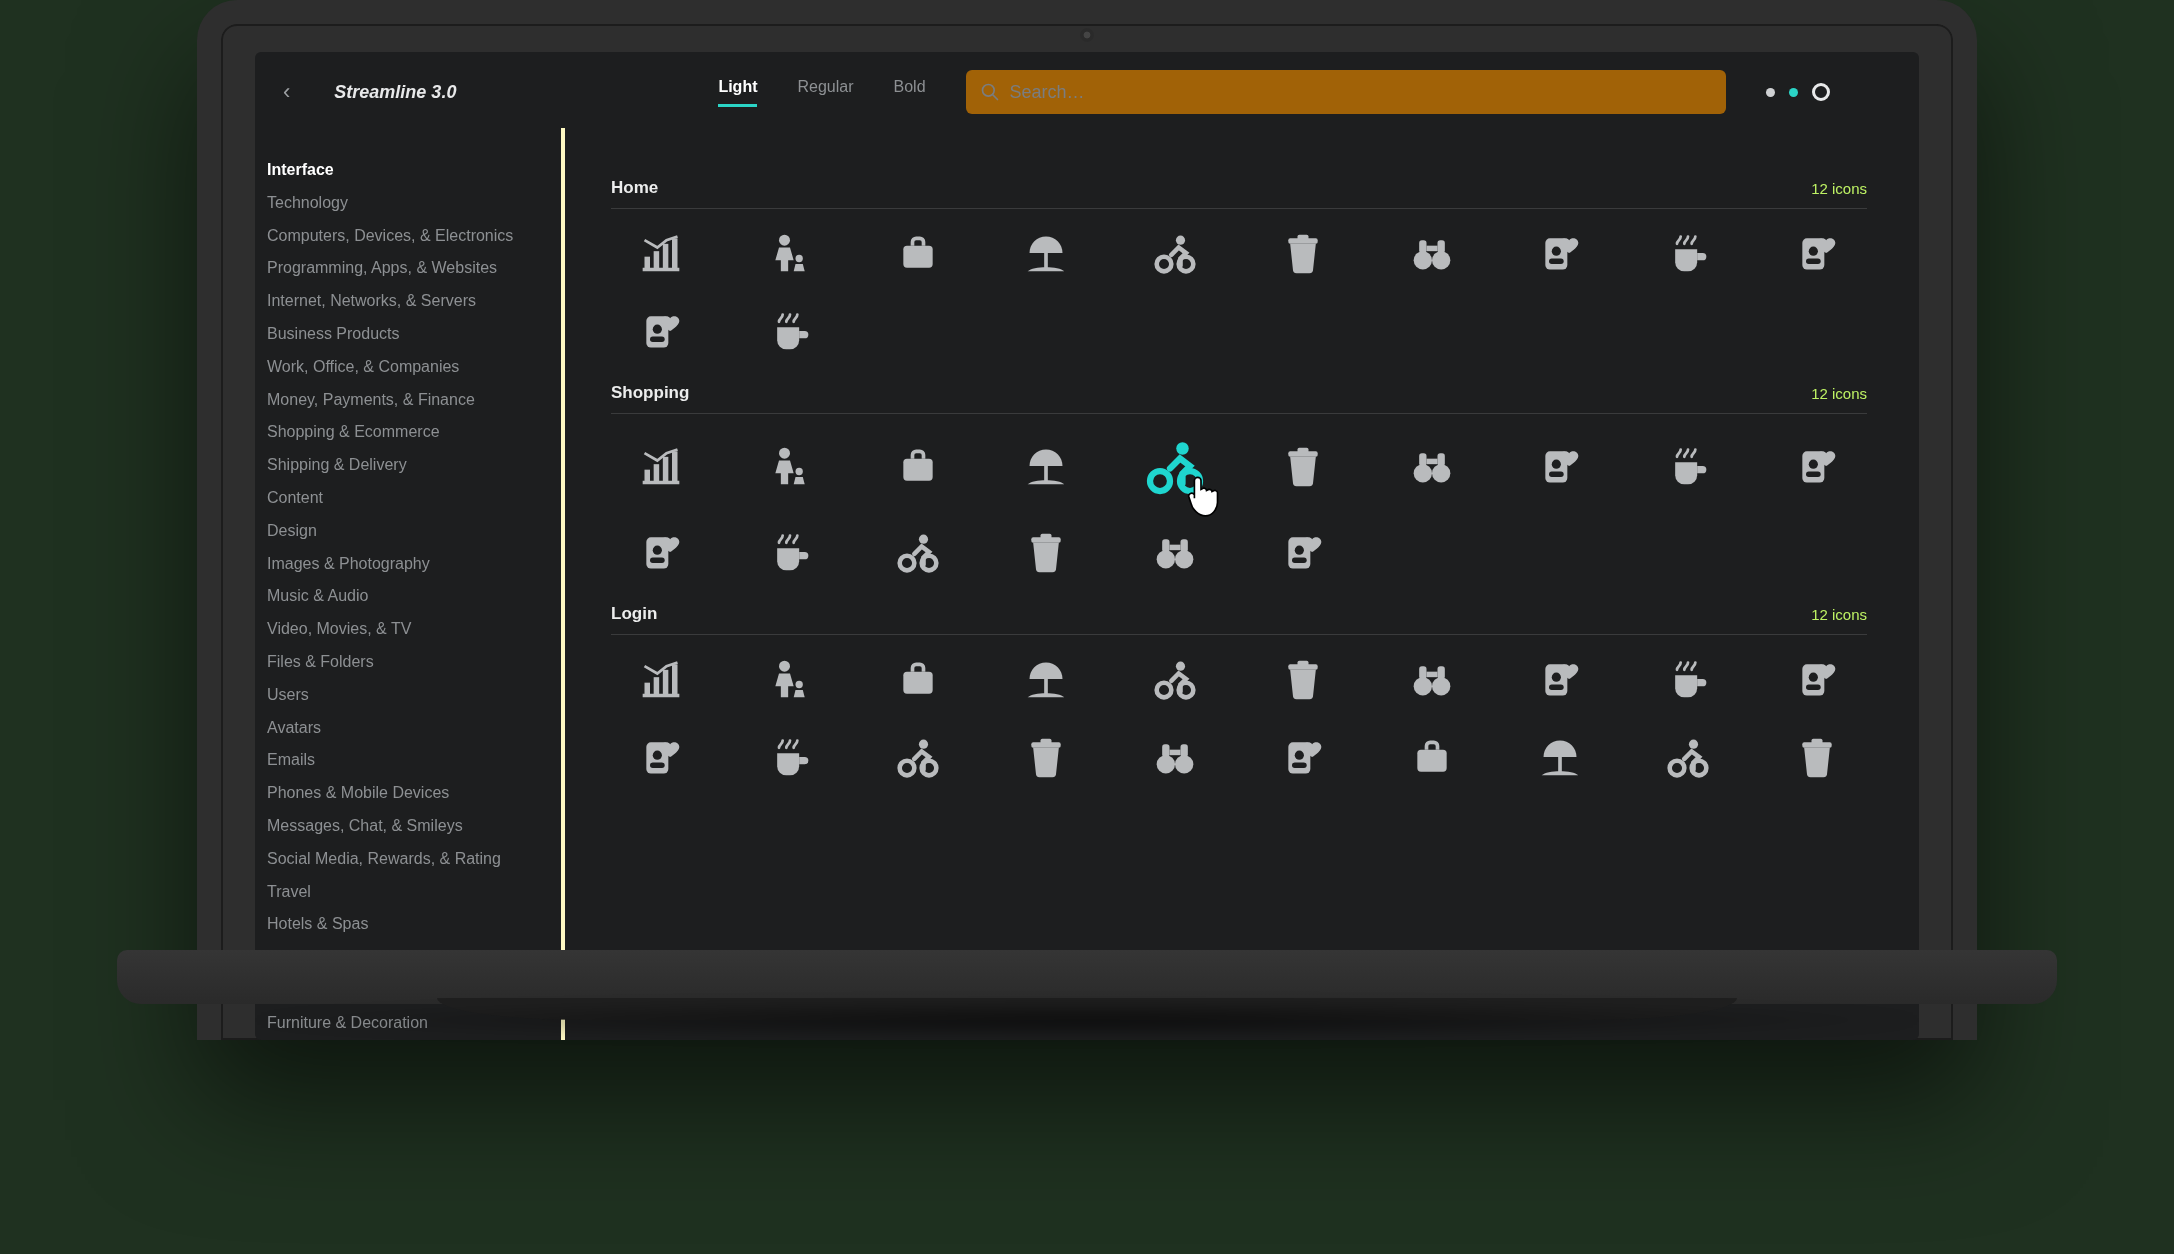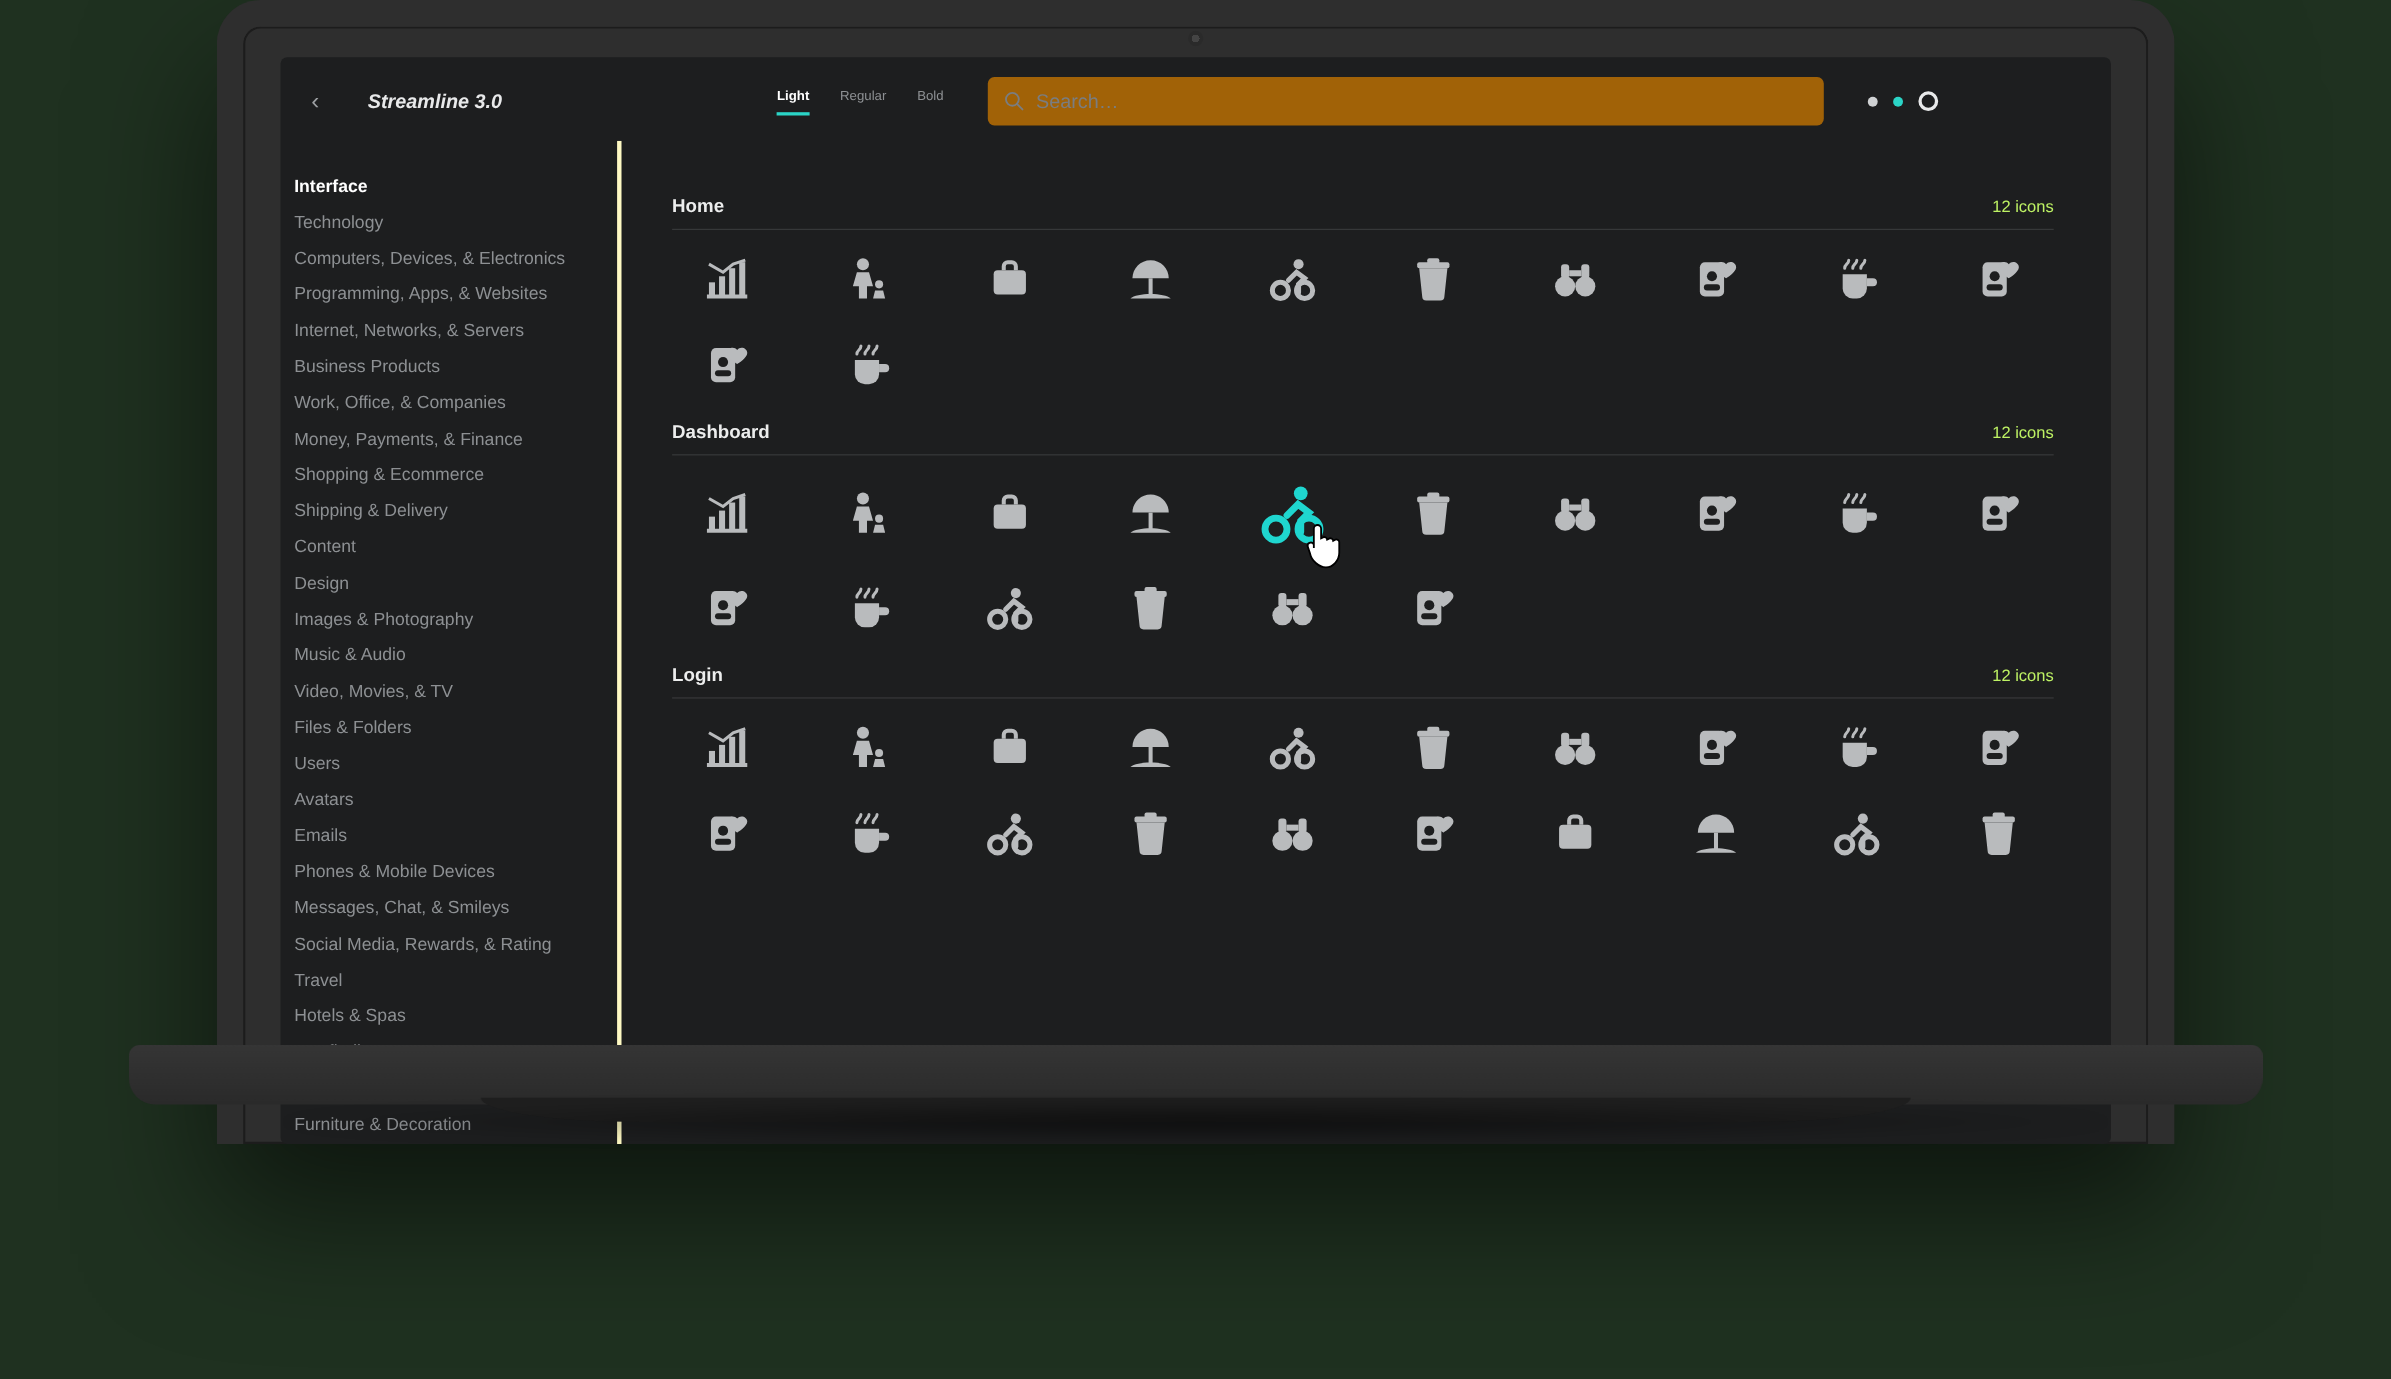--- a/index.html
+++ b/index.html
@@ -54,21 +54,21 @@
 
   
   .topbar{
     display:flex; align-items:center; gap:40px;
     padding:18px 40px 14px 28px;
     color:#d5d6d7; font-size:18px;
   }
   .back{ color:#9da0a3; font-size:22px; margin-right:4px; cursor:pointer;}
   .title{ font-weight:700; color:#e8e9ea; white-space:nowrap;font-style:italic;}
   .tabs{ display:flex; gap:28px; margin-left:210px;}
-  .tab{ font-size:12px; color:#8d9093; cursor:pointer; padding-bottom:8px;}
+  .tab{ font-size:16px; color:#8d9093; cursor:pointer; padding-bottom:8px;margin-left:12px;}
   .tab.active{ color:#fff; font-weight:700; border-bottom:3px solid #2bd4c6;}
   .searchwrap{ flex:1; position:relative; max-width:760px;}
   .searchwrap svg{position:absolute; left:14px; top:50%; transform:translateY(-50%);}
   .search{
     width:100%; height:44px; border:none; border-radius:6px;
     background:#a16207; color:#cfd1d3; font-size:18px;
     padding:0 16px 0 44px; outline:none;
   }
   .search::placeholder{color:#7a7d80;}
   .dots{ display:flex; align-items:center; gap:14px;}
@@ -300,21 +300,21 @@
                     <use href="#i-id-heart"></use>
                   </svg>
                 </div>
                 <div class="cell gray">
                   <svg style="color:#b9bbbd">
                     <use href="#i-coffee-cup"></use>
                   </svg>
                 </div>
               </div>
               <div class="sectionhdr">
-                <h3>Dashboard</h3>
+                <h3>Shopping</h3>
                 <span class="count">12 icons</span>
               </div>
               <div class="grid">
                 <div class="cell gray">
                   <svg style="color:#b9bbbd">
                     <use href="#i-chart-bar"></use>
                   </svg>
                 </div>
                 <div class="cell gray">
                   <svg style="color:#b9bbbd">

